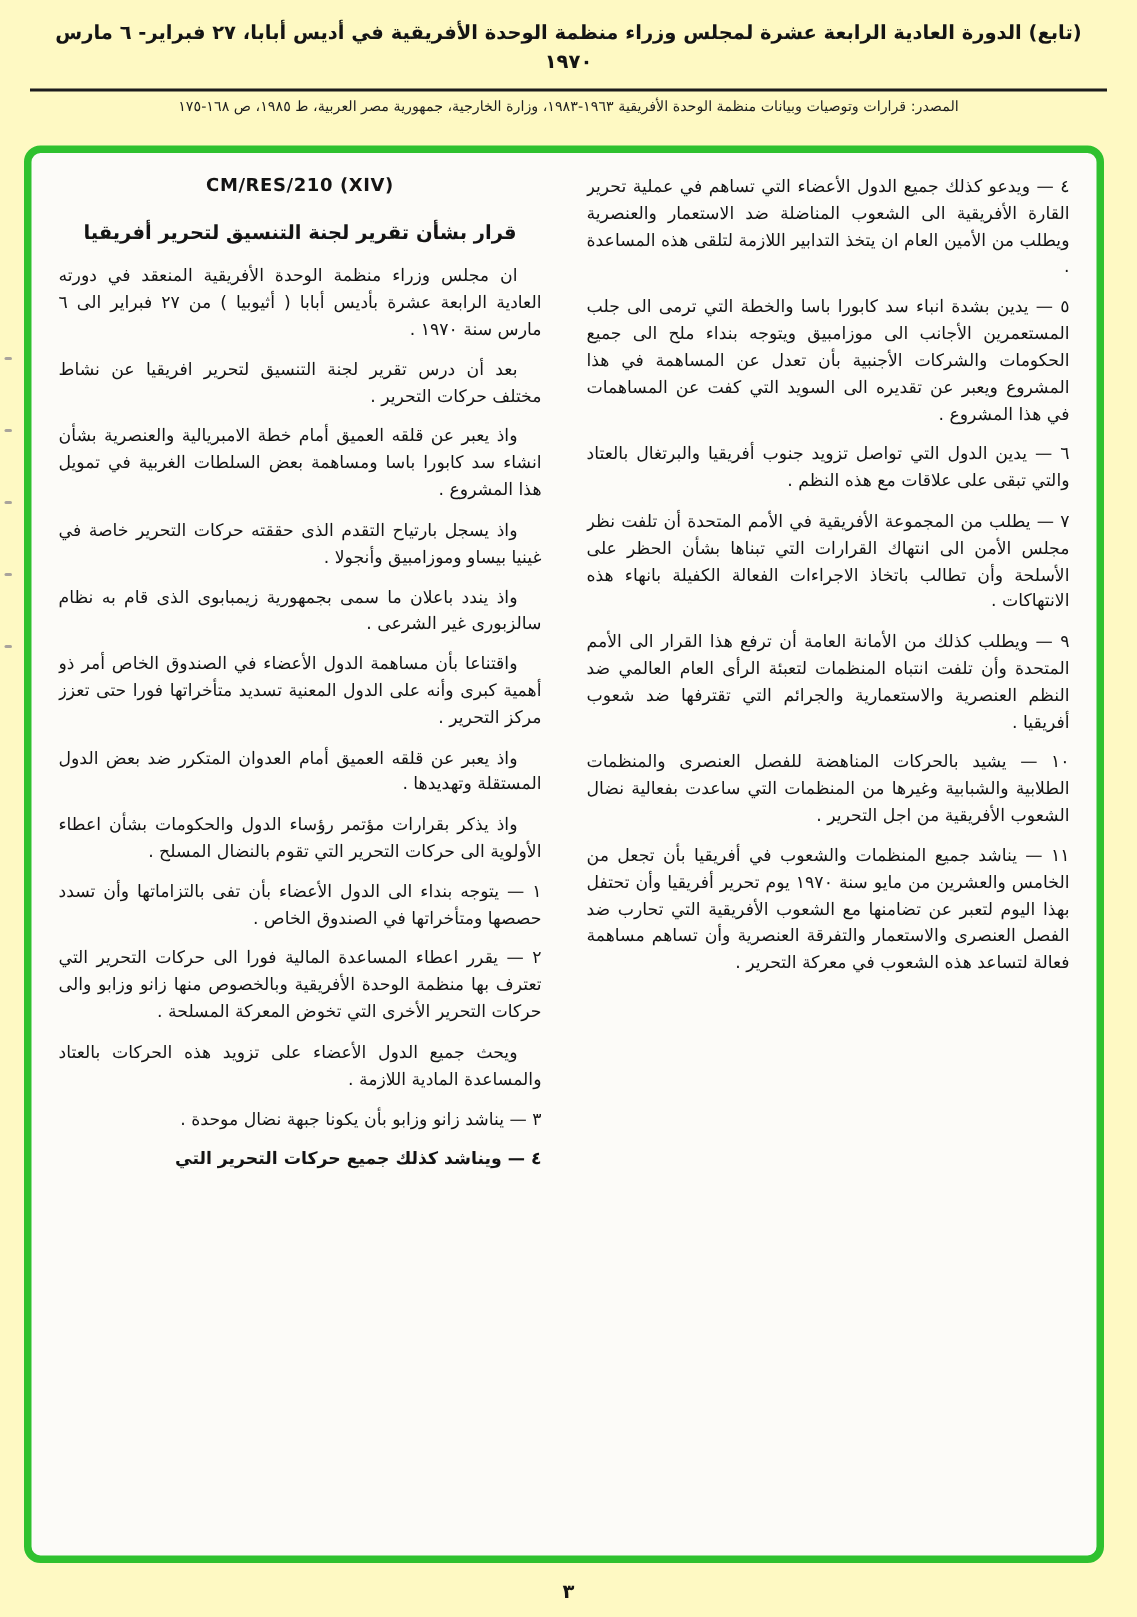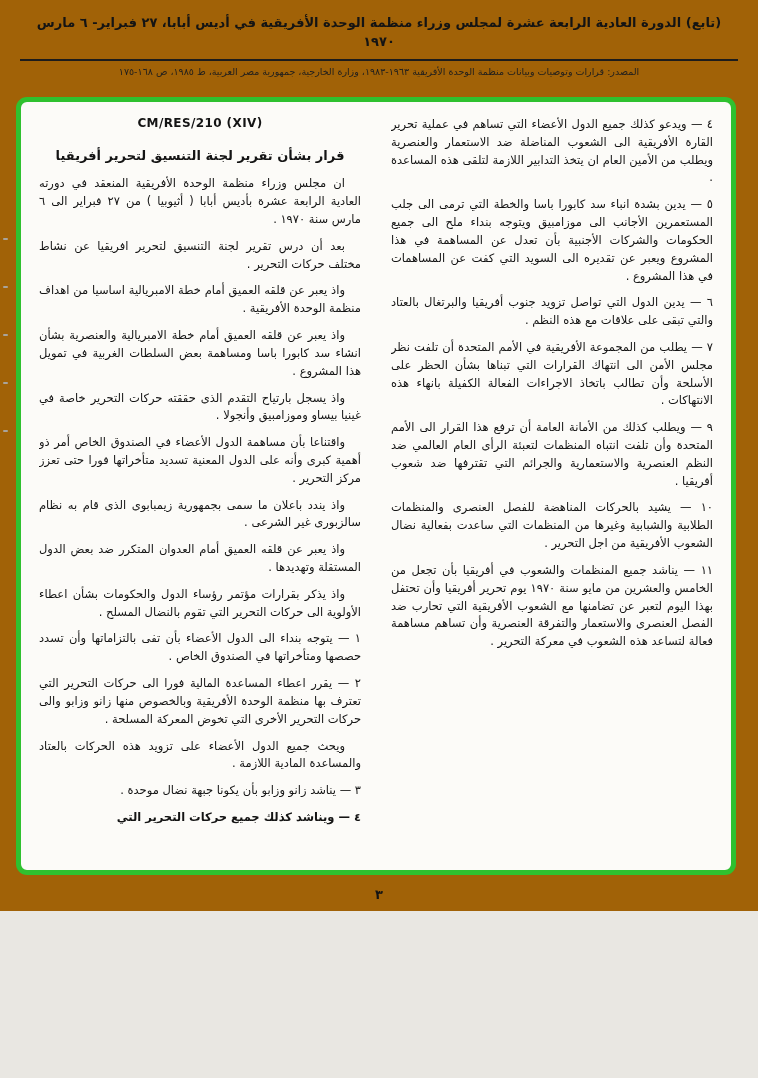--- a/index.html
+++ b/index.html
@@ -5,22 +5,22 @@
   * { margin:0; padding:0; box-sizing:border-box; }
   html,body { background:#e9e7e2; }
   body {
     width:758px; height:1078px;
     font-family:"DejaVu Sans", sans-serif;
     color:#141414;
     overflow:hidden;
   }
   .page {
     position:relative;
-    width:758px; height:911px;
-    background:#a16207;
+    width:758px; height:1078px;
+    background:#fef9c3;
     direction:rtl;
   }
   .header { padding:14px 28px 0; text-align:center; }
   .header-title {
     font-size:13px; font-weight:bold; line-height:1.45;
   }
   .divider {
     border:0; border-top:2px solid #1c1c1c;
     margin:7px 20px 4px;
   }
@@ -84,25 +84,24 @@
         <p class="para">٩ — ويطلب كذلك من الأمانة العامة أن ترفع هذا القرار الى الأمم المتحدة وأن تلفت انتباه المنظمات لتعبئة الرأى العام العالمي ضد النظم العنصرية والاستعمارية والجرائم التي تقترفها ضد شعوب أفريقيا .</p>
         <p class="para">١٠ — يشيد بالحركات المناهضة للفصل العنصرى والمنظمات الطلابية والشبابية وغيرها من المنظمات التي ساعدت بفعالية نضال الشعوب الأفريقية من اجل التحرير .</p>
         <p class="para">١١ — يناشد جميع المنظمات والشعوب في أفريقيا بأن تجعل من الخامس والعشرين من مايو سنة ١٩٧٠ يوم تحرير أفريقيا وأن تحتفل بهذا اليوم لتعبر عن تضامنها مع الشعوب الأفريقية التي تحارب ضد الفصل العنصرى والاستعمار والتفرقة العنصرية وأن تساهم مساهمة فعالة لتساعد هذه الشعوب في معركة التحرير .</p>
       </section>
 
       <section class="col">
         <div class="ref" dir="ltr">CM/RES/210 (XIV)</div>
         <h2 class="res-title">قرار بشأن تقرير لجنة التنسيق لتحرير أفريقيا</h2>
         <p class="para indent">ان مجلس وزراء منظمة الوحدة الأفريقية المنعقد في دورته العادية الرابعة عشرة بأديس أبابا ( أثيوبيا ) من ٢٧ فبراير الى ٦ مارس سنة ١٩٧٠ .</p>
         <p class="para indent">بعد أن درس تقرير لجنة التنسيق لتحرير افريقيا عن نشاط مختلف حركات التحرير .</p>
-        <p class="para indent">واذ يعبر عن قلقه العميق أمام خطة الامبريالية اساسيا من اهداف منظمة الوحدة الأفريقية .</p>
         <p class="para indent">واذ يعبر عن قلقه العميق أمام خطة الامبريالية والعنصرية بشأن انشاء سد كابورا باسا ومساهمة بعض السلطات الغربية في تمويل هذا المشروع .</p>
         <p class="para indent">واذ يسجل بارتياح التقدم الذى حققته حركات التحرير خاصة في غينيا بيساو وموزامبيق وأنجولا .</p>
+        <p class="para indent">واذ يندد باعلان ما سمى بجمهورية زيمبابوى الذى قام به نظام سالزبورى غير الشرعى .</p>
         <p class="para indent">واقتناعا بأن مساهمة الدول الأعضاء في الصندوق الخاص أمر ذو أهمية كبرى وأنه على الدول المعنية تسديد متأخراتها فورا حتى تعزز مركز التحرير .</p>
-        <p class="para indent">واذ يندد باعلان ما سمى بجمهورية زيمبابوى الذى قام به نظام سالزبورى غير الشرعى .</p>
         <p class="para indent">واذ يعبر عن قلقه العميق أمام العدوان المتكرر ضد بعض الدول المستقلة وتهديدها .</p>
         <p class="para indent">واذ يذكر بقرارات مؤتمر رؤساء الدول والحكومات بشأن اعطاء الأولوية الى حركات التحرير التي تقوم بالنضال المسلح .</p>
         <p class="para">١ — يتوجه بنداء الى الدول الأعضاء بأن تفى بالتزاماتها وأن تسدد حصصها ومتأخراتها في الصندوق الخاص .</p>
         <p class="para">٢ — يقرر اعطاء المساعدة المالية فورا الى حركات التحرير التي تعترف بها منظمة الوحدة الأفريقية وبالخصوص منها زانو وزابو والى حركات التحرير الأخرى التي تخوض المعركة المسلحة .</p>
         <p class="para indent">ويحث جميع الدول الأعضاء على تزويد هذه الحركات بالعتاد والمساعدة المادية اللازمة .</p>
         <p class="para">٣ — يناشد زانو وزابو بأن يكونا جبهة نضال موحدة .</p>
         <p class="para strong">٤ — ويناشد كذلك جميع حركات التحرير التي</p>
       </section>
 
     </div>

